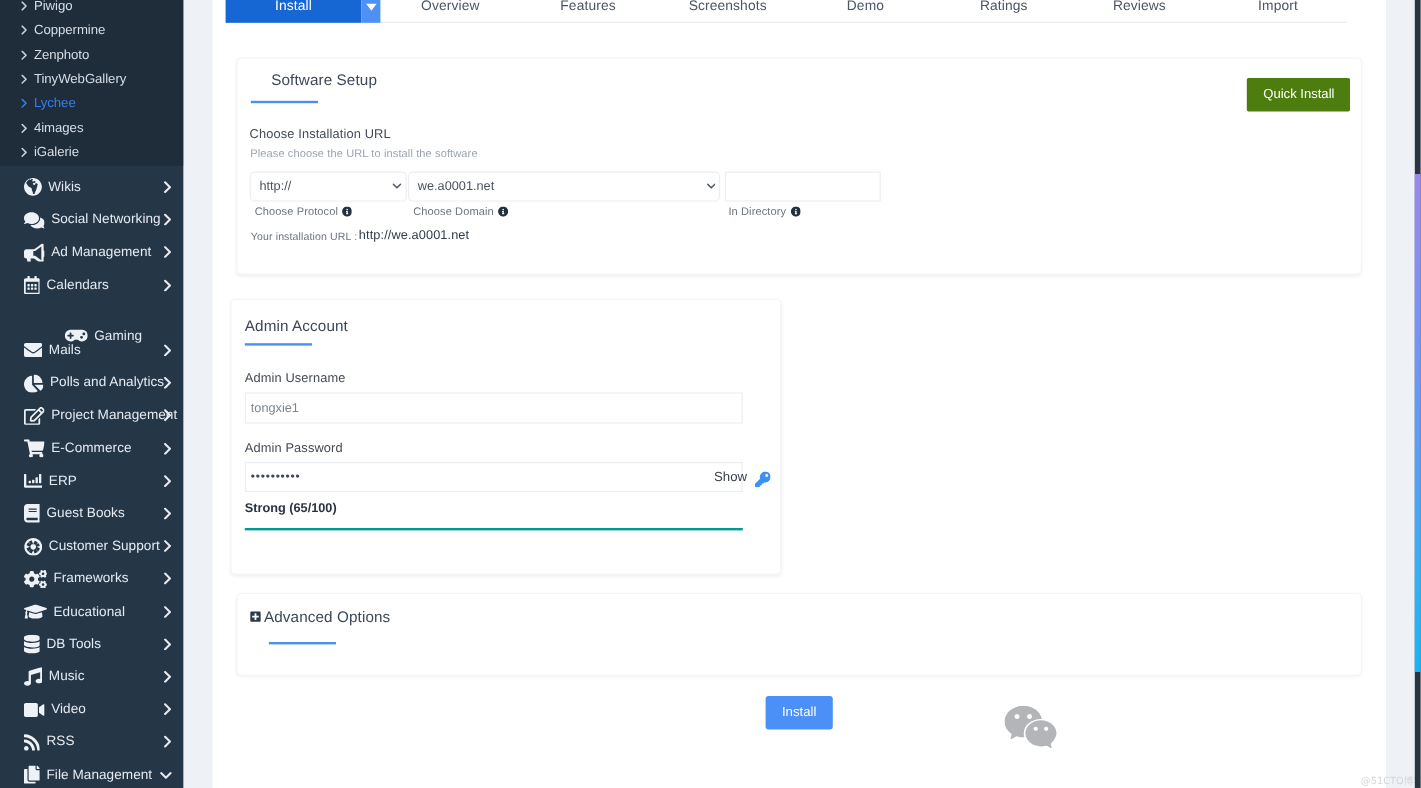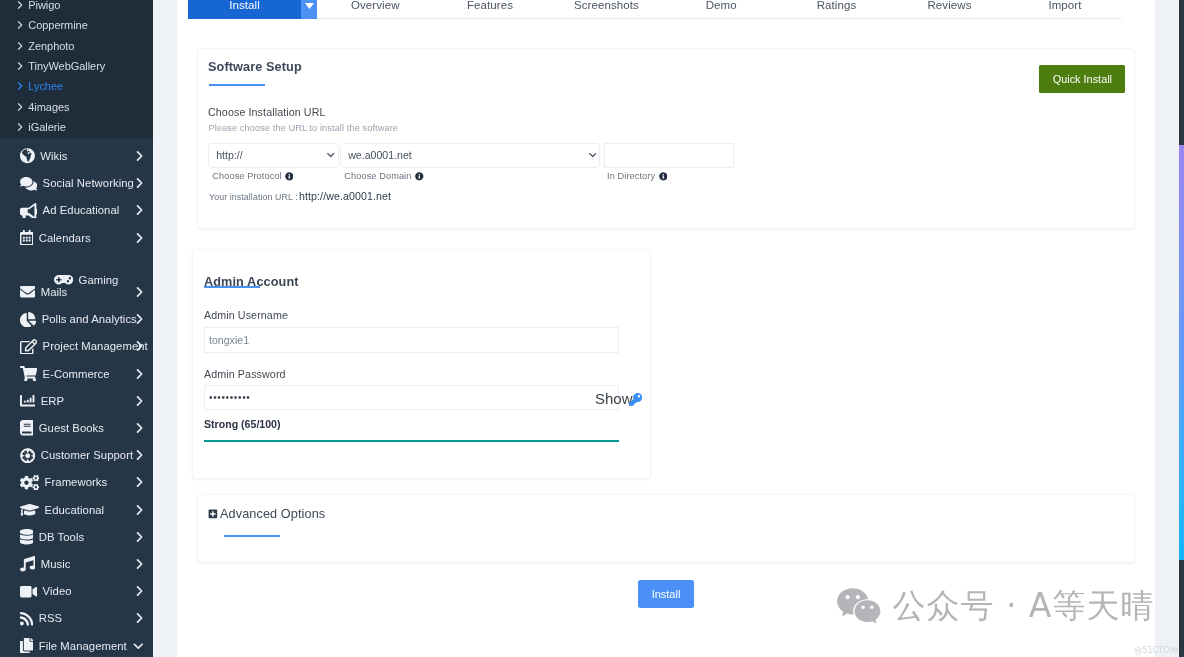--- a/index.html
+++ b/index.html
@@ -85,46 +85,46 @@
   #wm-text { font-size:42px; letter-spacing:4px; font-family:"DejaVu Sans", sans-serif; }
   #credit { position:absolute; font-size:9px; color:#d3d6d9; white-space:nowrap; font-family:"DejaVu Sans", sans-serif; }
 
   
   #sb-track { position:absolute; left:1178.7px; top:0; width:5.3px; height:657px; background:#2a3542; }
   #sb-thumb { position:absolute; left:0; top:145px; width:5.3px; height:415px;
               background:linear-gradient(180deg,#9b86f2 0%,#7f91f5 25%,#5a9df7 55%,#29b4f8 85%,#12b6f9 100%); }
 
   
   #card-setup { left:20px; top:48px; width:938px; height:181px; }
-  #setup-title { left:10px; top:11.2px;font-weight:bold; }
+  #setup-title { left:28px; top:11.2px; }
   #setup-rule  { left:10.7px; top:35px; width:56px; }
   #qi-btn      { left:841.4px; top:16px; width:86px; height:28px; }
   #url-heading { left:10px; top:57.2px; }
   #url-sub     { left:10.5px; top:74px; }
   #protocol-select { left:10.2px; top:93.5px; width:130.5px; height:25px; }
   #domain-select   { left:142.2px; top:93.5px; width:260px; height:25px; }
   #dir-input       { left:406.1px; top:93.5px; width:130px; height:25px; }
   #cap-proto  { left:14.3px; top:122px; }
   #dot-proto  { left:86.8px; top:123px; }
   #cap-domain { left:146.3px; top:122px; }
   #dot-domain { left:217.3px; top:123px; }
   #cap-dir    { left:409px; top:122px; }
   #dot-dir    { left:460.8px; top:123px; }
   #url-final-label { left:11px; top:142.5px; font-size:8.8px; }
   #url-final-value { position:absolute; left:101px; top:140.5px; font-size:10.6px; color:#2e3c4c; letter-spacing:.1px; }
 
   #card-admin { left:15px; top:249px; width:459px; height:230px; }
-  #admin-title { left:11px; top:25px;font-weight:bold; }
+  #admin-title { left:11px; top:15px; }
   #admin-rule  { left:11.3px; top:36.4px; width:56px; }
   #user-lbl    { left:11px; top:59px; }
   #user-input  { left:11px; top:77px; width:415px; height:26px; color:#7d8590; }
   #pass-lbl    { left:11px; top:118px; }
   #pass-input  { left:11px; top:135px; width:415px; height:25px; }
   #pass-dots   { letter-spacing:0.64px; font-size:10px; color:#3f4854; line-height:1; }
-  #show-lbl    { position:absolute; left:390px; top:50%; transform:translateY(-50%); font-size:15px; color:#39404a; white-space:nowrap; }
+  #show-lbl    { position:absolute; left:390px; top:50%; transform:translateY(-50%); font-size:11px; color:#39404a; white-space:nowrap; }
   #key-icon    { position:absolute; left:435.7px; top:142.8px; width:13.3px; height:13.2px; }
   #strength-lbl { position:absolute; left:11px; top:168px; font-size:10.6px; font-weight:bold; color:#2a3341; }
   #strength-track { left:11px; top:189.5px; width:415px; background:transparent; }
   #strength-fill  { left:11px; top:189.5px; width:415px; }
 
   #card-adv { left:20px; top:494px; width:938px; height:69px; }
   #adv-plus { position:absolute; left:10.2px; top:14.3px; width:9.8px; height:9.8px; }
   #adv-title { left:22px; top:12.1px; }
   #adv-rule  { left:26px; top:40px; width:56px; }
 
@@ -207,21 +207,21 @@
           <svg class="nav-chev" viewBox="0 0 7 10">
             <path d="M1.5 1 L5.5 5 L1.5 9" fill="none" stroke="#e6eaf0" stroke-width="1.7" stroke-linecap="round" stroke-linejoin="round"></path>
           </svg>
         </div>
         <div class="nav-item" style="top: 196.8px;">
           <span class="nav-icon">
             <svg viewBox="0 0 576 512" width="17.32" height="15.40" style="height:15.40px">
               <path d="M576 240c0-23.63-12.95-44.04-32-55.12V32.01C544 23.26 536.74 0 512 0c-6.61 0-13.26 2.05-18.95 6.28C476.57 18.51 280.7 160 280.7 160H64c-35.35 0-64 28.65-64 64v32H0v64h.01v32c0 35.35 28.65 64 64 64h16.43l16 128H160c17.67 0 32-14.33 32-32 0-1.23-.27-2.4-.39-3.6L180.82 416h99.88s195.87 141.49 212.35 153.72c5.69 4.23 12.34 6.28 18.95 6.28 24.74 0 32-23.26 32-32V375.12C563.05 364.04 576 343.63 576 320v-80zM480 329.5l-.15 133.28L310.2 336H258V208h52.2L480 81.22V329.5z" fill="#eef1f5"></path>
             </svg>
           </span>
-          <span class="nav-label">Ad Educational</span>
+          <span class="nav-label">Ad Management</span>
           <svg class="nav-chev" viewBox="0 0 7 10">
             <path d="M1.5 1 L5.5 5 L1.5 9" fill="none" stroke="#e6eaf0" stroke-width="1.7" stroke-linecap="round" stroke-linejoin="round"></path>
           </svg>
         </div>
         <div class="nav-item" style="top: 224px; text-align: center;">
           <span class="nav-icon">
             <svg viewBox="0 0 448 512" width="13.47" height="15.40" style="height:15.40px">
               <path d="M148 288h-40c-6.6 0-12-5.4-12-12v-40c0-6.6 5.4-12 12-12h40c6.6 0 12 5.4 12 12v40c0 6.6-5.4 12-12 12zm108-12v-40c0-6.6-5.4-12-12-12h-40c-6.6 0-12 5.4-12 12v40c0 6.6 5.4 12 12 12h40c6.6 0 12-5.4 12-12zm96 0v-40c0-6.6-5.4-12-12-12h-40c-6.6 0-12 5.4-12 12v40c0 6.6 5.4 12 12 12h40c6.6 0 12-5.4 12-12zm-96 96v-40c0-6.6-5.4-12-12-12h-40c-6.6 0-12 5.4-12 12v40c0 6.6 5.4 12 12 12h40c6.6 0 12-5.4 12-12zm-96 0v-40c0-6.6-5.4-12-12-12h-40c-6.6 0-12 5.4-12 12v40c0 6.6 5.4 12 12 12h40c6.6 0 12-5.4 12-12zm192 0v-40c0-6.6-5.4-12-12-12h-40c-6.6 0-12 5.4-12 12v40c0 6.6 5.4 12 12 12h40c6.6 0 12-5.4 12-12zm96-260v352c0 26.5-21.5 48-48 48H48c-26.5 0-48-21.5-48-48V112c0-26.5 21.5-48 48-48h48V12c0-6.6 5.4-12 12-12h40c6.6 0 12 5.4 12 12v52h128V12c0-6.6 5.4-12 12-12h40c6.6 0 12 5.4 12 12v52h48c26.5 0 48 21.5 48 48zm-48 346V160H48v298c0 3.3 2.7 6 6 6h340c3.3 0 6-2.7 6-6z" fill="#eef1f5"></path>
             </svg>
           </span>
@@ -491,21 +491,20 @@
       <div class="card-title" id="adv-title">Advanced Options</div>
       <div class="title-rule" id="adv-rule"></div>
     </div>
 
     <div class="install-btn" id="install-btn">Install</div>
 
     <div id="watermark">
       <svg id="wm-logo" viewBox="62 148 900 740" preserveAspectRatio="none">
           <path fill="#b3b5b8" d="M690.1 377.4c5.9 0 11.8.2 17.6.5-24.4-128.7-158.3-227.1-319.9-227.1C209 150.8 64 271.4 64 420.2c0 81.9 44 155.4 112.9 204.9 5.5 3.9 9.1 10.3 9.1 17.6 0 2.4-.5 4.6-1.2 6.8-5.5 20.3-14.4 53.2-14.8 54.7-.7 2.6-1.8 5.2-1.8 7.9 0 6 4.9 10.9 10.9 10.9 2.3 0 4.2-.9 6.2-2l71.9-41.5c5.4-3.1 11.1-5 17.4-5 3.3 0 6.5.5 9.6 1.4 33 9.5 68.2 14.8 104.8 14.8 6 0 11.9-.1 17.8-.4-7.1-21-10.9-43.1-10.9-66 0-135.8 132.2-245.8 295.2-245.8zm-194.3-86.5c23.8 0 43.2 19.3 43.2 43.1s-19.3 43.1-43.2 43.1c-23.8 0-43.2-19.3-43.2-43.1s19.4-43.1 43.2-43.1zm-215.9 86.2c-23.8 0-43.2-19.3-43.2-43.1s19.3-43.1 43.2-43.1 43.2 19.3 43.2 43.1-19.4 43.1-43.2 43.1zM960 623.5c0-124-124-224.9-267.9-224.9S424.2 499.5 424.2 623.5 548.2 848.4 692.1 848.4c30.5 0 60.1-4.5 87.4-12.4 2.6-.8 5.3-1.2 8-1.2 5.3 0 10.1 1.6 14.5 4.2l59.9 34.6c1.7 1 3.3 1.7 5.2 1.7 2.5 0 4.7-.9 6.4-2.6 1.7-1.7 2.6-3.9 2.6-6.4 0-2.2-.9-4.4-1.5-6.6-.4-1.2-7.8-28.6-12.3-45.6-.6-1.8-1-3.7-1-5.7 0-6.1 3-11.4 7.6-14.7C926.4 736.9 960 675.2 960 623.5zM602.1 580.4c-19.8 0-35.9-16.1-35.9-35.9 0-19.8 16.1-35.9 35.9-35.9s35.9 16.1 35.9 35.9c0 19.8-16 35.9-35.9 35.9zm179.8 0c-19.8 0-35.9-16.1-35.9-35.9 0-19.8 16.1-35.9 35.9-35.9s35.9 16.1 35.9 35.9c0 19.8-16.1 35.9-35.9 35.9z"></path>
         </svg>
-      <span id="wm-text">公众号 · A等天晴</span>
     </div>
     <div id="credit">@51CTO博客</div>
   </div>
 
   <div id="sb-track">
     <div id="sb-thumb"></div>
   </div>
 
 </div>
 

